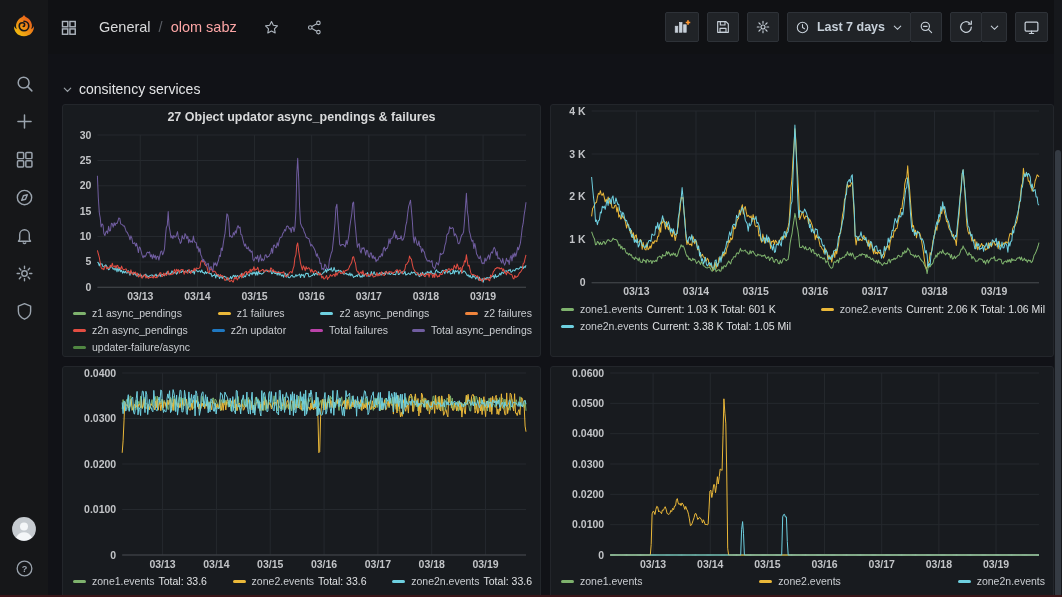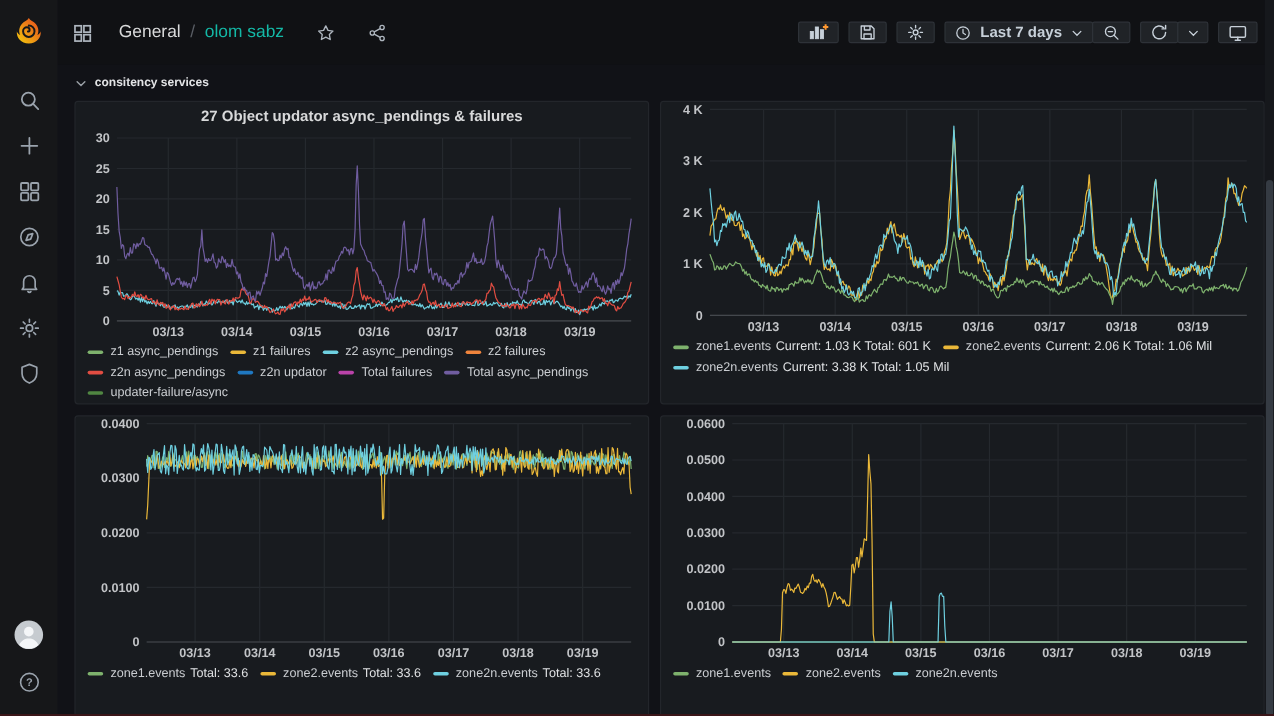--- a/index.html
+++ b/index.html
@@ -19,47 +19,47 @@
 
   
   .main{flex:1;display:flex;flex-direction:column;min-width:0;}
   .navbar{height:54px;background:#101114;display:flex;align-items:center;
           justify-content:space-between;padding:0 14px 0 12px;}
   .nav-left{display:flex;align-items:center;gap:22px;}
   .crumb-icon{display:flex;align-items:center;color:#aeb6bf;}
   .breadcrumb{display:flex;align-items:center;gap:8px;font-size:14.5px;}
   .crumb-section{color:#d8d9da;cursor:pointer;}
   .crumb-sep{color:#5b5f66;}
-  .crumb-title{color:#14b8a6;cursor:pointer;}
+  .crumb-title{color:#fca5a5;cursor:pointer;}
   .mini-ico{display:flex;align-items:center;color:#aeb6bf;cursor:pointer;margin-left:4px;}
 
   .nav-right{display:flex;align-items:center;}
-  .btn{height:18px;min-width:32px;display:flex;align-items:center;justify-content:center;
+  .btn{height:30px;min-width:32px;display:flex;align-items:center;justify-content:center;
        background:#202327;border:1px solid #2e3238;border-radius:2px;color:#c7d0d9;
        cursor:pointer;padding:0 7px;box-sizing:border-box;}
   .btn svg{stroke:#c7d0d9;}
   .btn-group{display:flex;margin-left:8px;}
   .btn-group .btn + .btn{margin-left:-1px;}
   .time-btn{gap:7px;font-size:12.5px;font-weight:700;color:#c7d0d9;white-space:nowrap;}
 
   
   .scroll{flex:1;overflow:hidden;position:relative;padding:0 8px 0 14px;}
   .row-header{height:30px;display:flex;align-items:center;gap:6px;cursor:pointer;
-              font-size:10px;font-weight:700;color:#e3e4e6;}
+              font-size:14px;font-weight:400;color:#e3e4e6;margin-top:20px;}
   .row-header svg{stroke:#9aa0a6;}
   .grid{display:grid;grid-template-columns:479px 1fr;grid-template-rows:253px 262px;gap:9px;}
   .panel{background:#181b1f;border:1px solid #23262b;border-radius:3px;display:flex;
          flex-direction:column;overflow:hidden;padding:0 8px;box-sizing:border-box;}
   .panel-title{height:24px;display:flex;align-items:center;justify-content:center;gap:5px;
                font-size:12.5px;font-weight:700;color:#d8d9da;cursor:pointer;white-space:nowrap;}
   .panel-title svg{stroke:#9aa0a6;}
   .chart{width:100%;display:block;}
   .chart.h1{height:178px;} .chart.h2{height:195px;} .chart.h3{height:205px;}
   .legend{display:flex;flex-wrap:wrap;column-gap:10px;row-gap:0;padding:1px 0 0 2px;
-          font-size:10.5px;line-height:17px;color:#c9ccd0;}
+          font-size:10.5px;line-height:17px;color:#c9ccd0;justify-content:space-between;}
   .legend-item{display:inline-flex;align-items:center;cursor:pointer;white-space:nowrap;}
   .legend-dash{display:inline-block;width:13px;height:3.5px;border-radius:2px;margin-right:6px;}
   .legend-label{color:#c9ccd0;}
   .legend-value{color:#dfe1e3;margin-left:4px;}
 
   
   .scrollbar{position:absolute;top:0;right:0;width:8px;height:597px;background:#16181c;z-index:20;}
   .scrollbar-thumb{position:absolute;left:1px;top:150px;width:6px;height:447px;
                    background:#353b43;border-radius:3px;cursor:pointer;}
   .bottom-strip{position:absolute;left:0;bottom:0;width:1062px;height:2px;background:#3a1518;z-index:30;}

